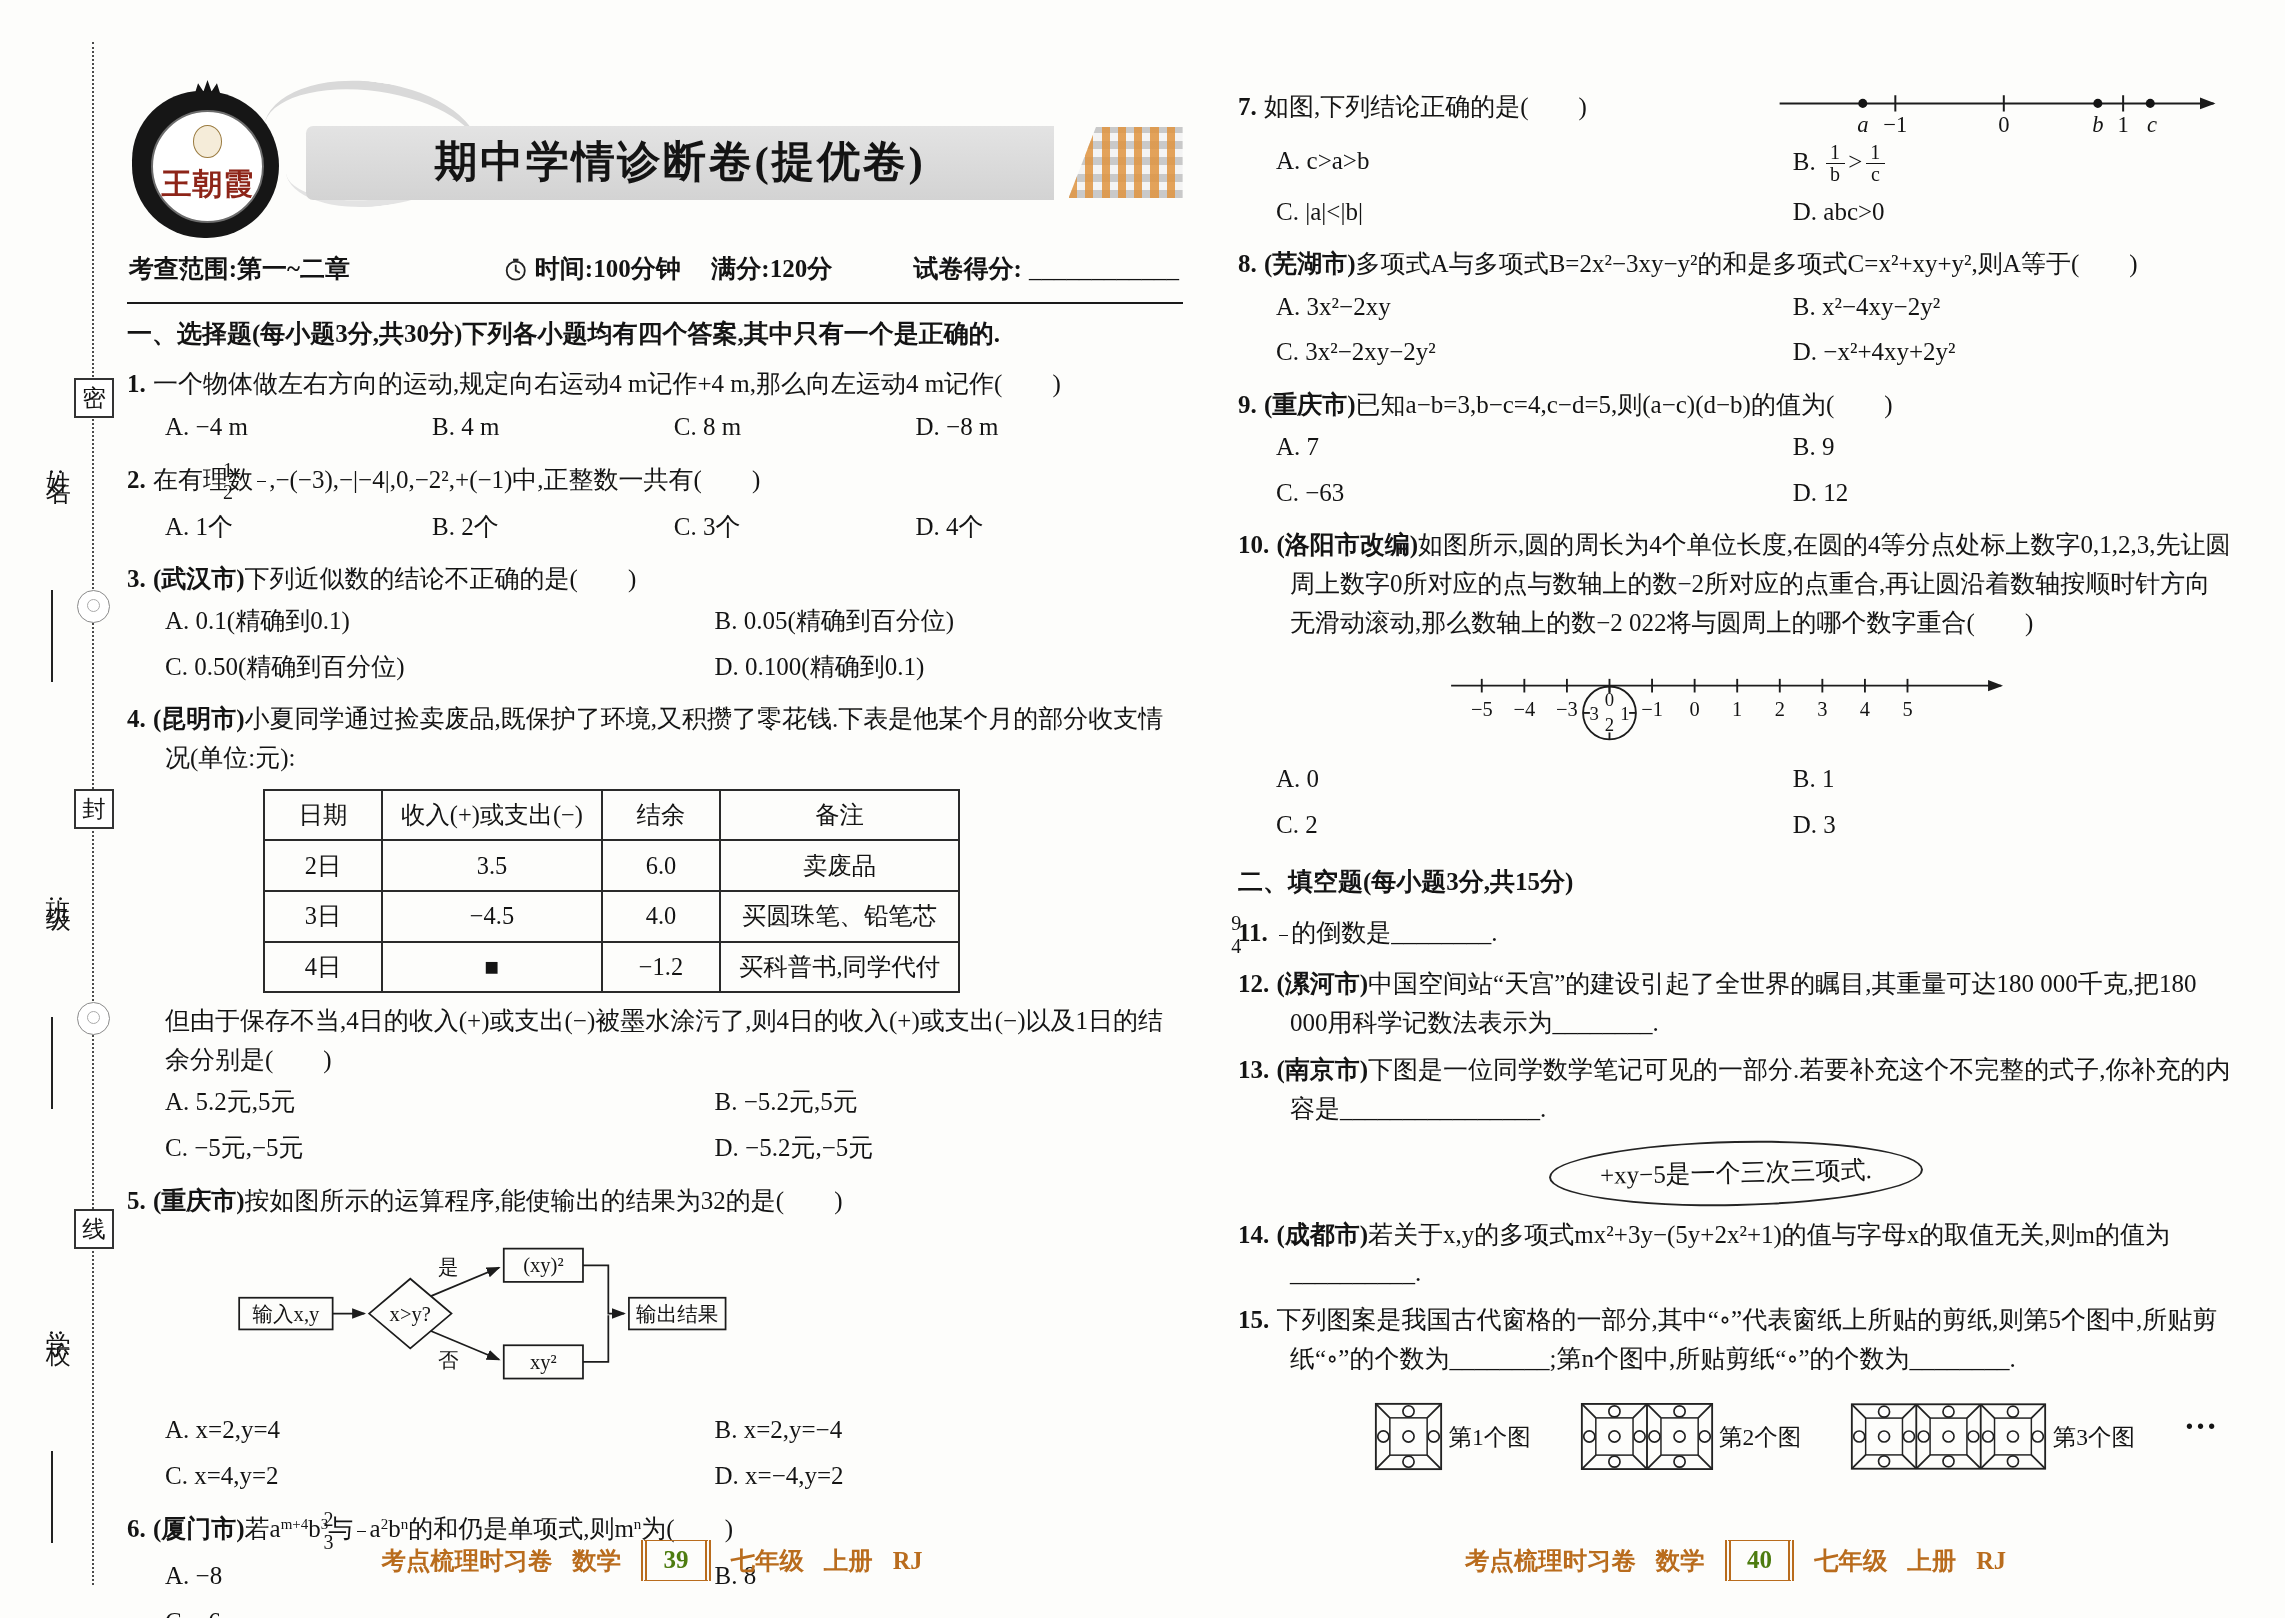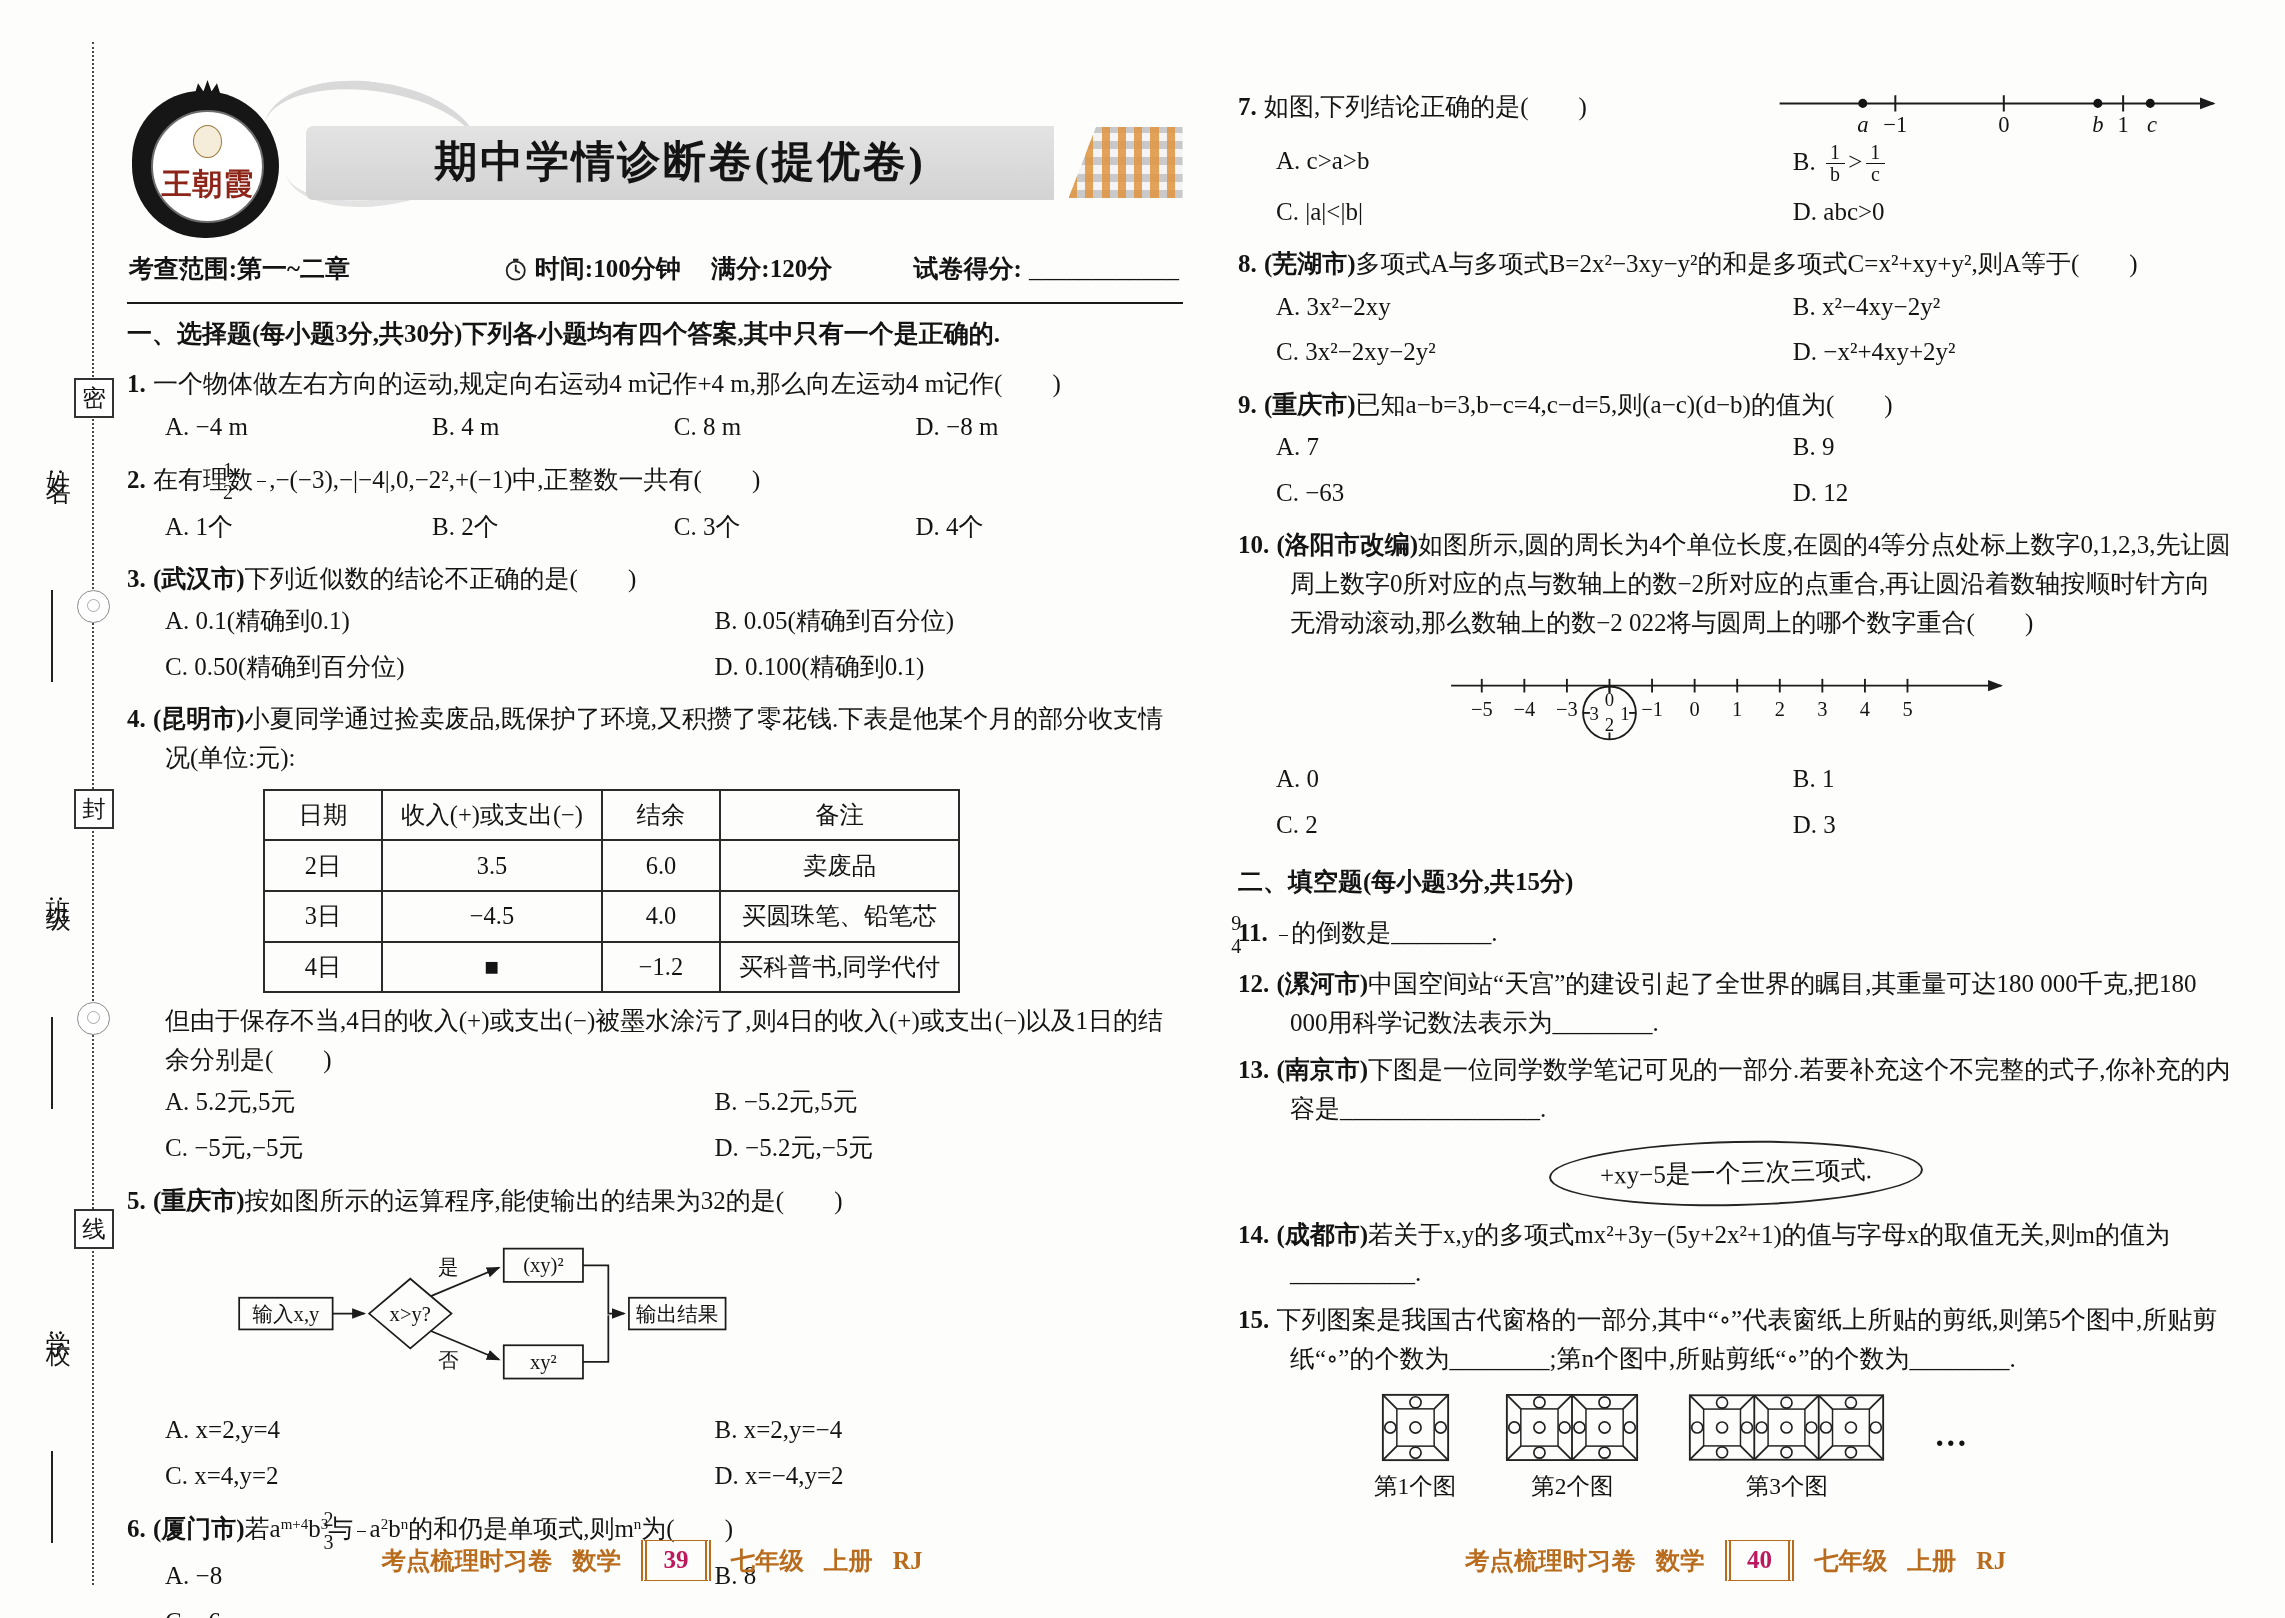--- a/index.html
+++ b/index.html
@@ -73,27 +73,27 @@
   svg text{font-family:inherit;}
   .q7row{display:flex;align-items:center;}
   .q7row .stem{flex:0 0 auto;margin:0;}
   .q7row svg{margin-left:auto;margin-right:5.4px;}
   .nl10{display:block;margin:3.6px auto 0;}
 
   .oval{display:block;width:fit-content;margin:12.7px auto 3.6px;border:2.3px solid #242424;
         border-radius:50%;padding:11px 49px;transform:rotate(-1.2deg);}
 
   .figrow{display:flex;align-items:flex-end;gap:49px;margin:14.5px 0 1.8px 136px;}
-  .figitem{display:flex;flex-direction:column;align-items:center;gap:5.4px;font-size:23.5px;}
+  .figitem{display:flex;flex-direction:row;align-items:center;gap:5.4px;font-size:23.5px;}
   .figmore{align-self:center;font-size:33px;font-weight:bold;padding-bottom:27px;}
 
   
   .footer{position:absolute;bottom:29px;left:0;right:0;display:flex;align-items:center;justify-content:center;
           gap:20px;font-size:24.4px;color:#b96c1d;font-weight:bold;}
-  .pagebox{color:#be185d;border-top:1.8px solid #b96c1d;border-bottom:1.8px solid #b96c1d;
+  .pagebox{color:#4d7c0f;border-top:1.8px solid #b96c1d;border-bottom:1.8px solid #b96c1d;
            border-left:6.3px double #b96c1d;border-right:6.3px double #b96c1d;padding:0 16.3px;font-size:25px;}
 </style>
 </head>
 <body>
 
 <div class="bindline"></div>
 <div class="seal" style="top:378px">
     <span>密</span>
   </div>
 <div class="seal" style="top:789px">

